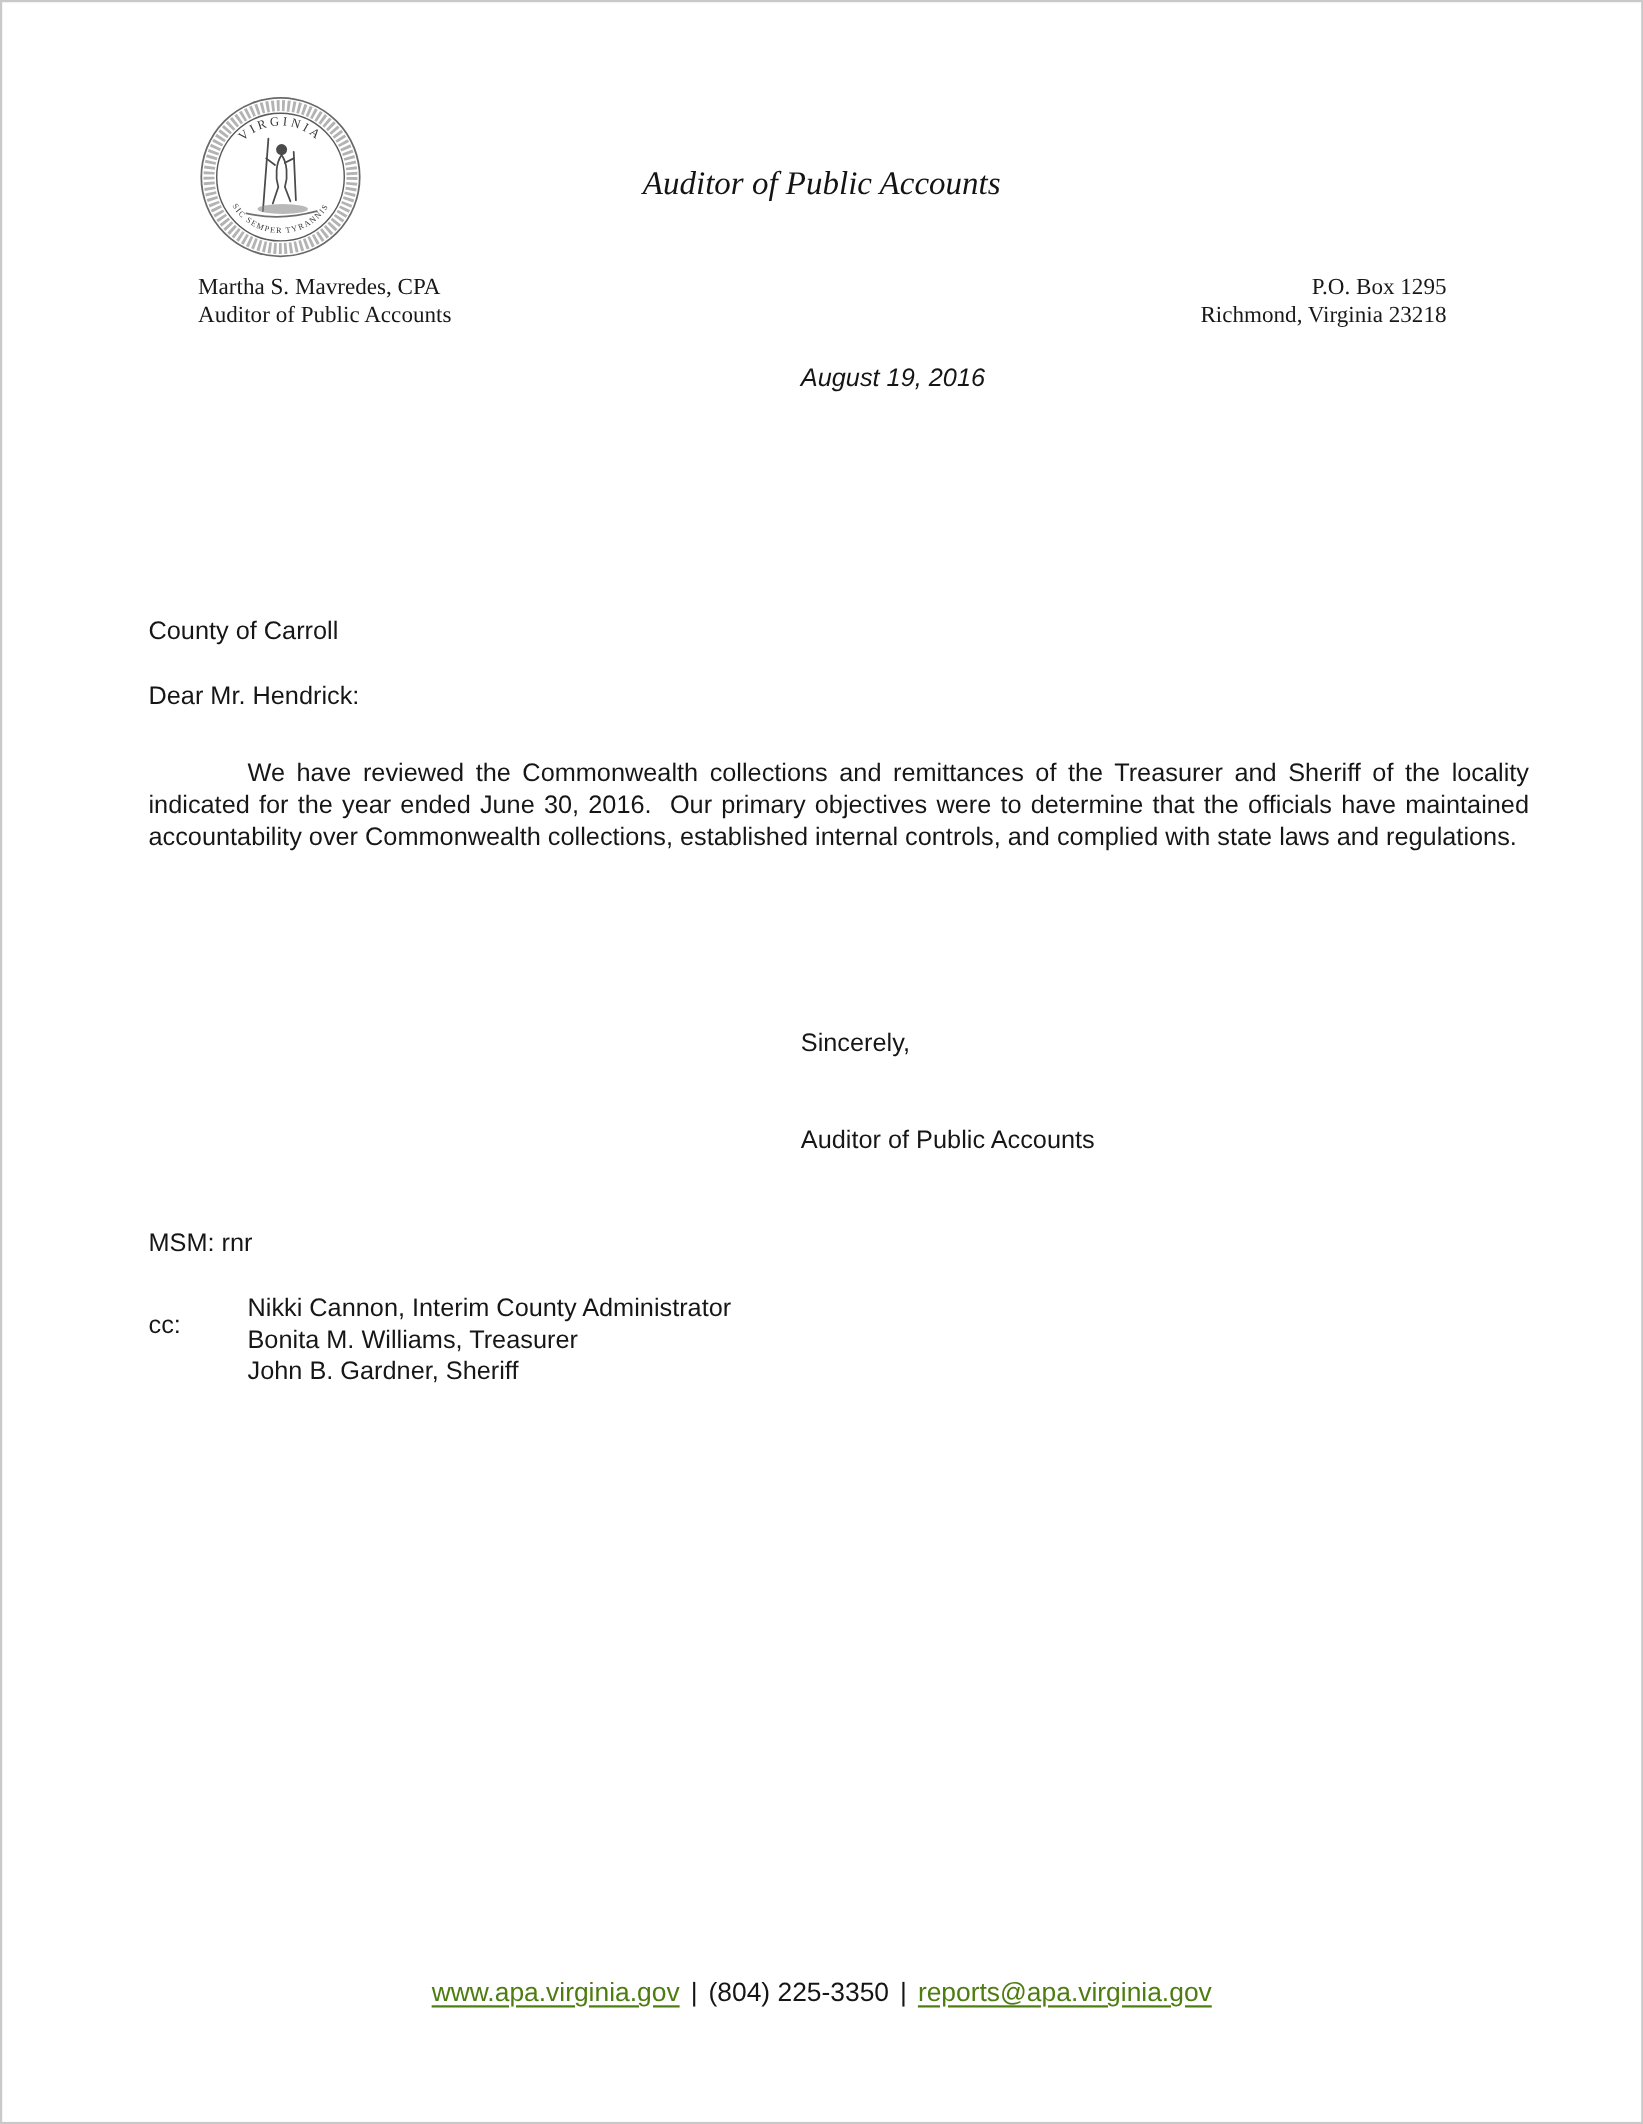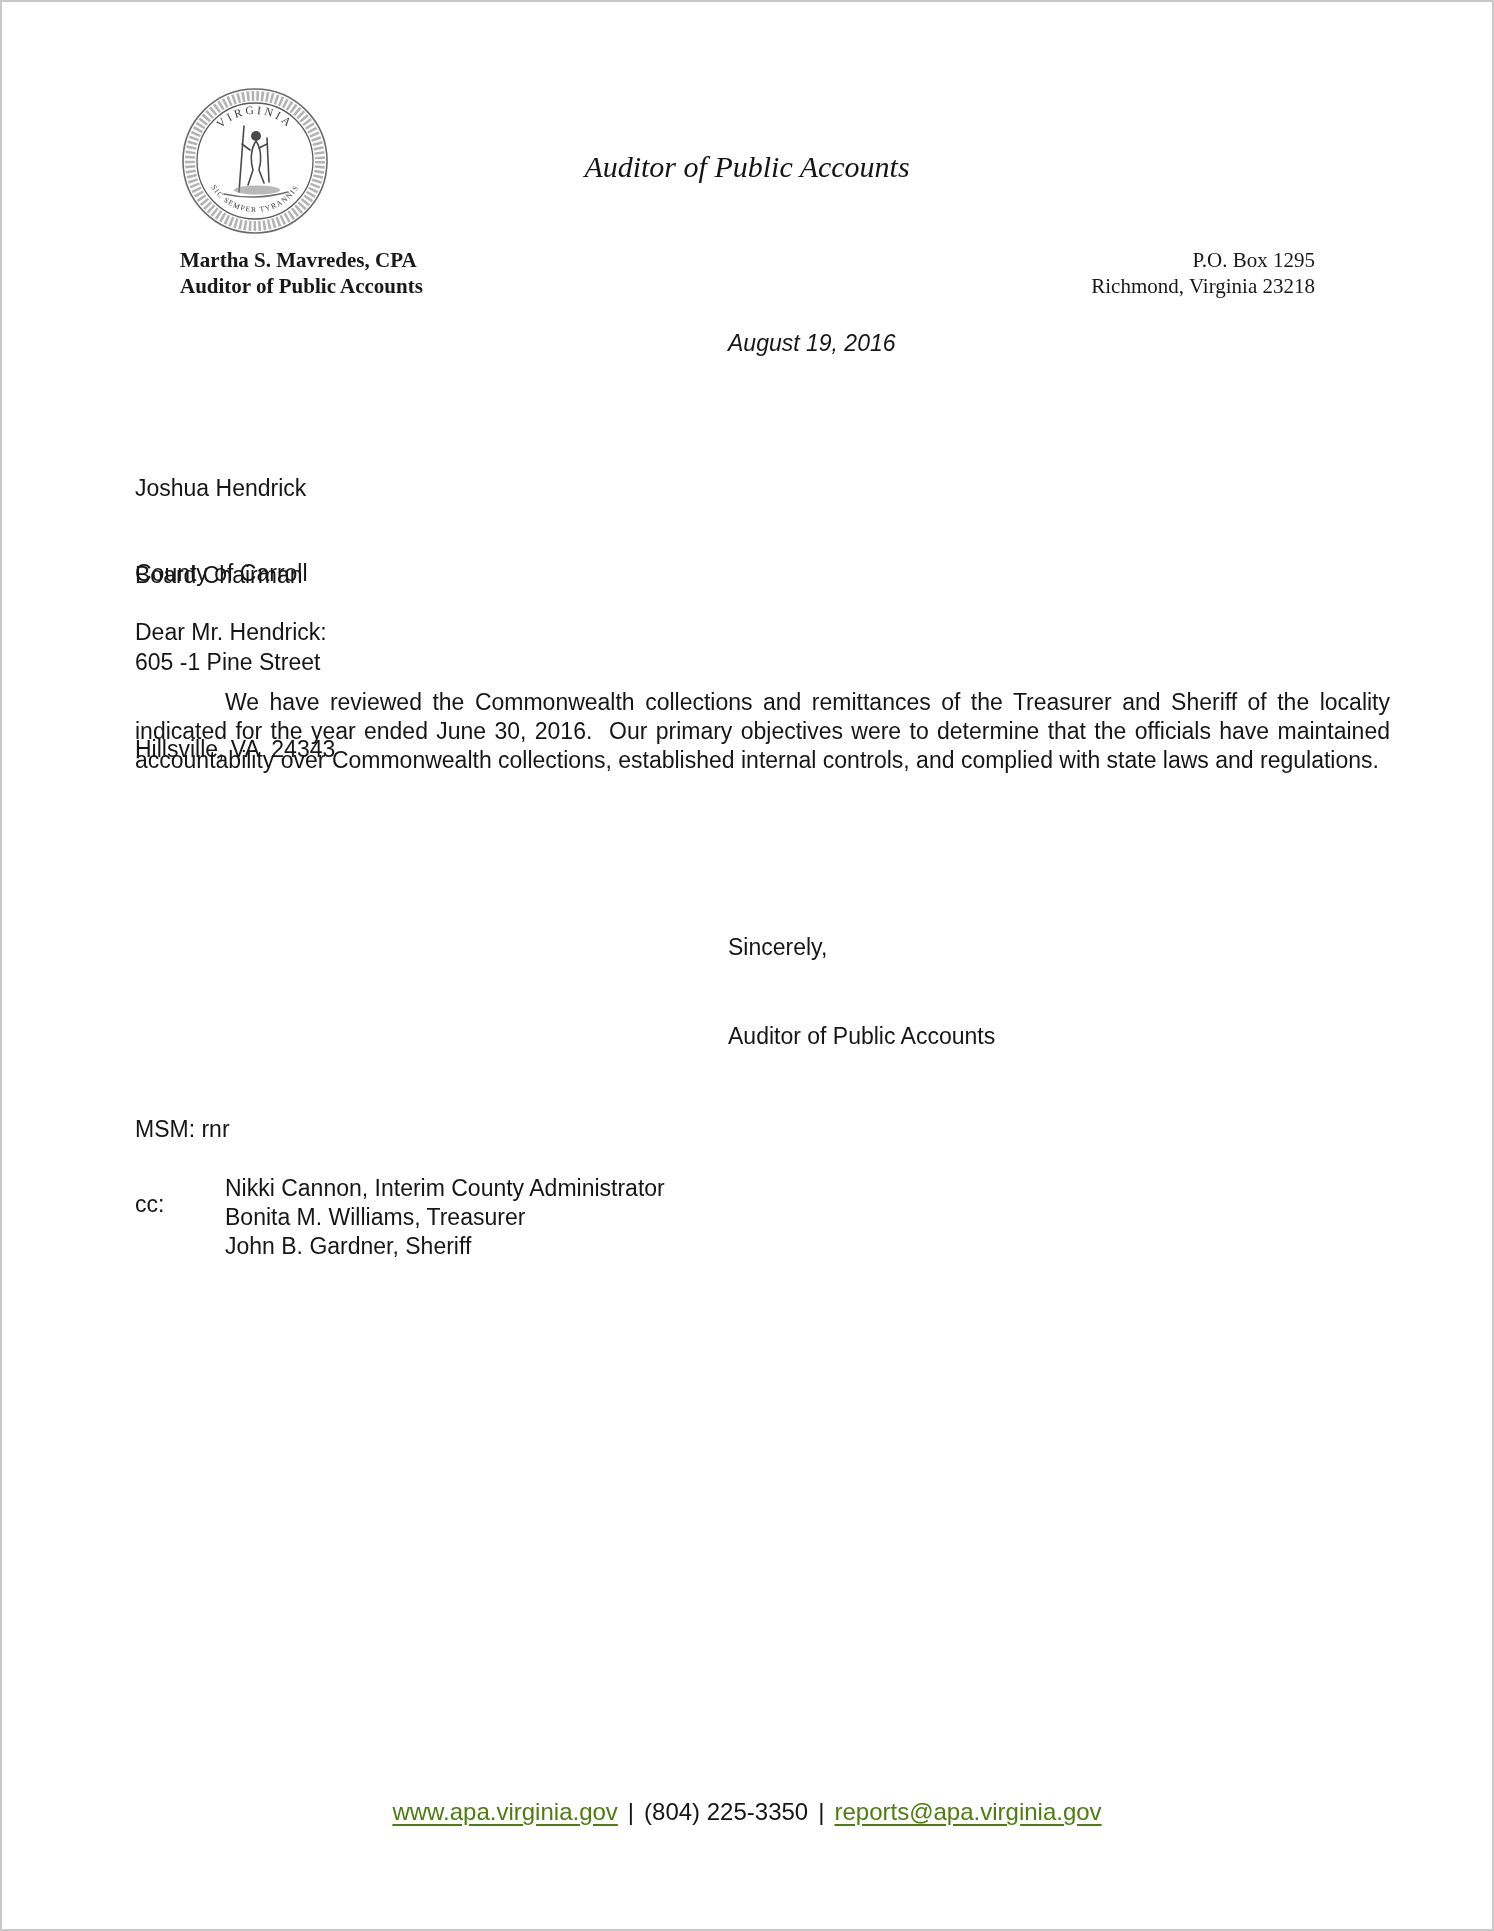--- a/index.html
+++ b/index.html
@@ -34,21 +34,20 @@
     font-family:"Liberation Serif", serif;
     font-style:italic;
     font-size:30px;
     color:#141414;
   }
   .official-block {
     position:absolute; left:178px; top:245px;
     font-family:"Liberation Serif", serif;
     font-size:21px; line-height:26px;
     color:#181818;
-    font-weight:bold;
   }
   .po-block {
     position:absolute; right:177px; top:245px;
     text-align:right;
     font-family:"Liberation Serif", serif;
     font-size:21px; line-height:26px;
     color:#181818;
     margin-left:12px;
   }
 
@@ -126,26 +125,20 @@
     <div>Auditor of Public Accounts</div>
   </div>
 
   <div class="po-block">
     <div>P.O. Box 1295</div>
     <div>Richmond, Virginia 23218</div>
   </div>
 
   <div class="date-line">August 19, 2016</div>
 
-  <div class="recipient-block">
-    <div>Joshua Hendrick</div>
-    <div>Board Chairman</div>
-    <div>605 -1 Pine Street</div>
-    <div>Hillsville, VA  24343</div>
-  </div>
 
   <div class="subject-line">County of Carroll</div>
 
   <div class="salutation-line">Dear Mr. Hendrick:</div>
 
   <div class="body-paragraph para-1">We have reviewed the Commonwealth collections and remittances of the Treasurer and Sheriff of the locality indicated for the year ended June 30, 2016.  Our primary objectives were to determine that the officials have maintained accountability over Commonwealth collections, established internal controls, and complied with state laws and regulations.</div>
 
 
   <div class="closing-line">Sincerely,</div>
 

